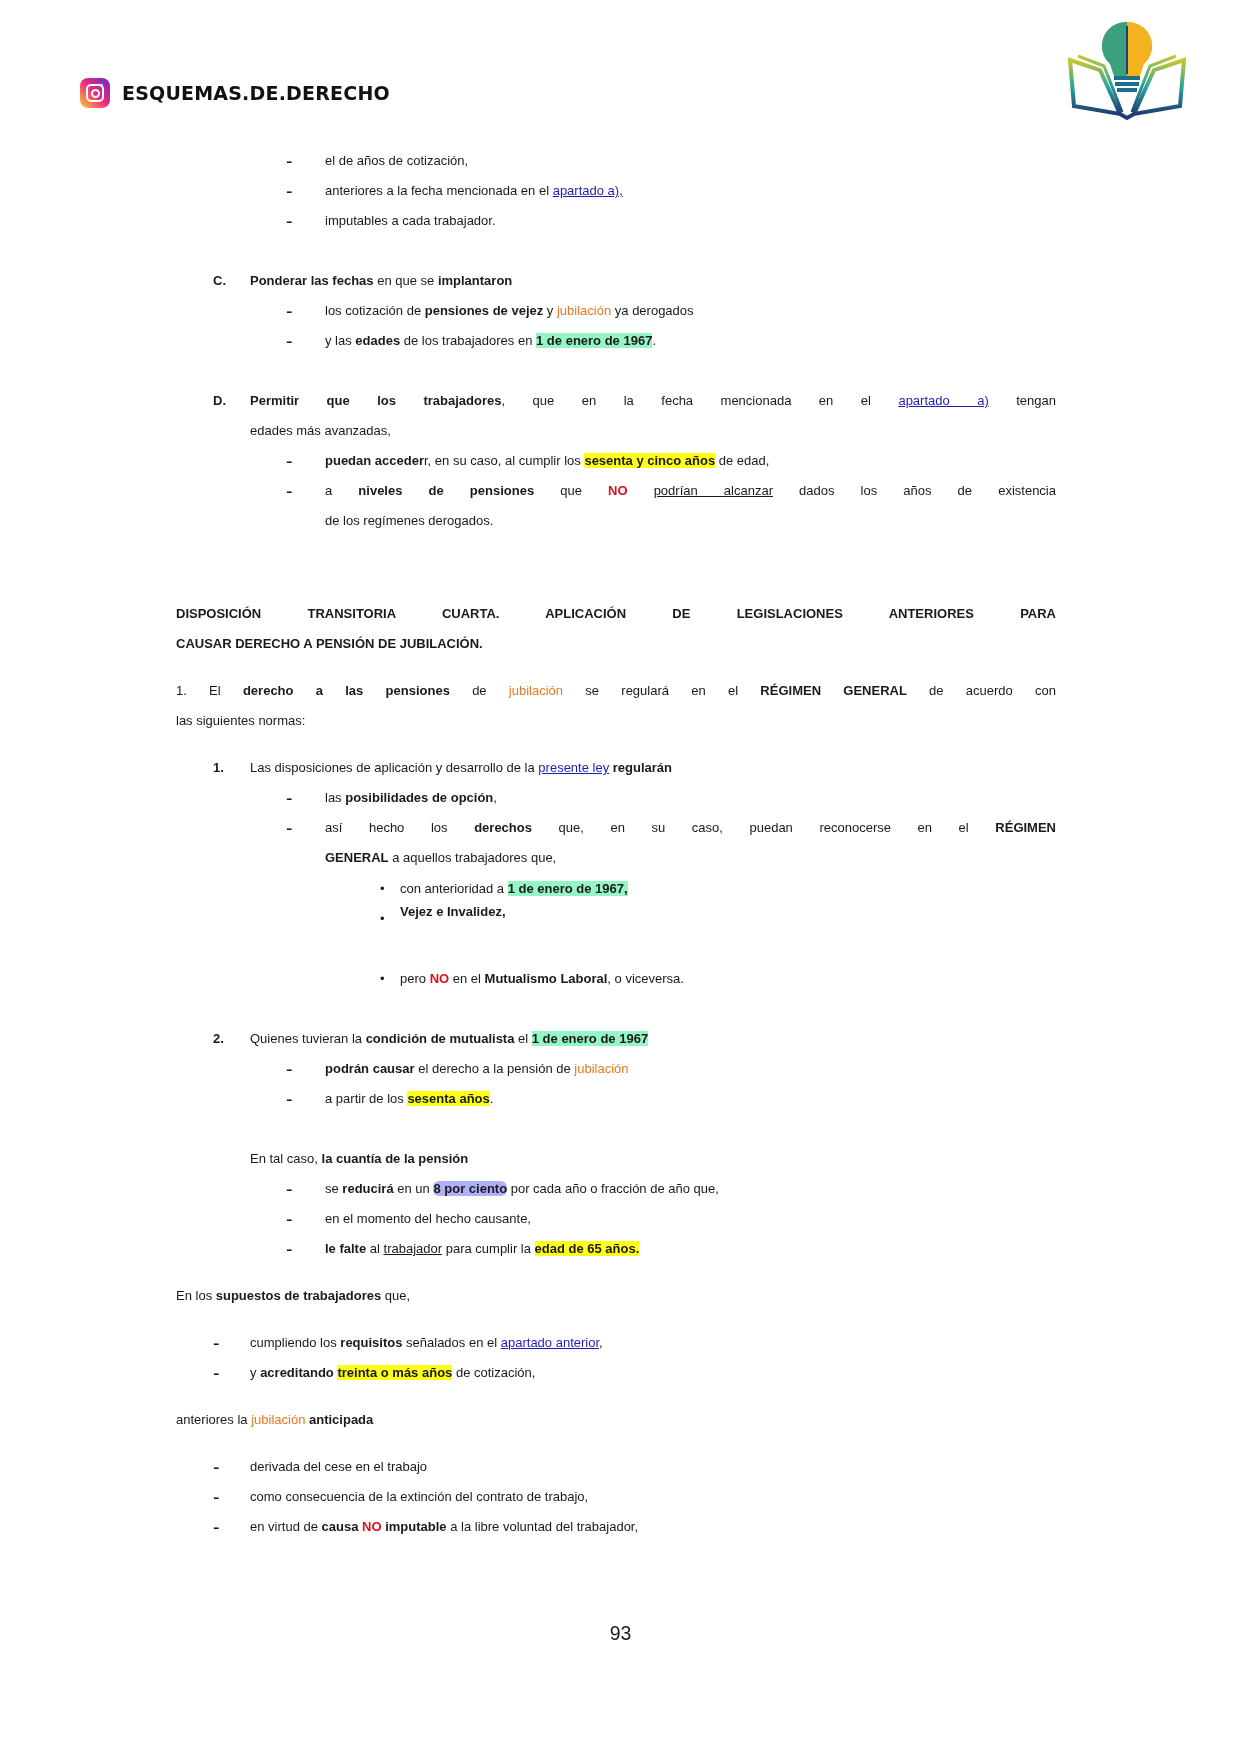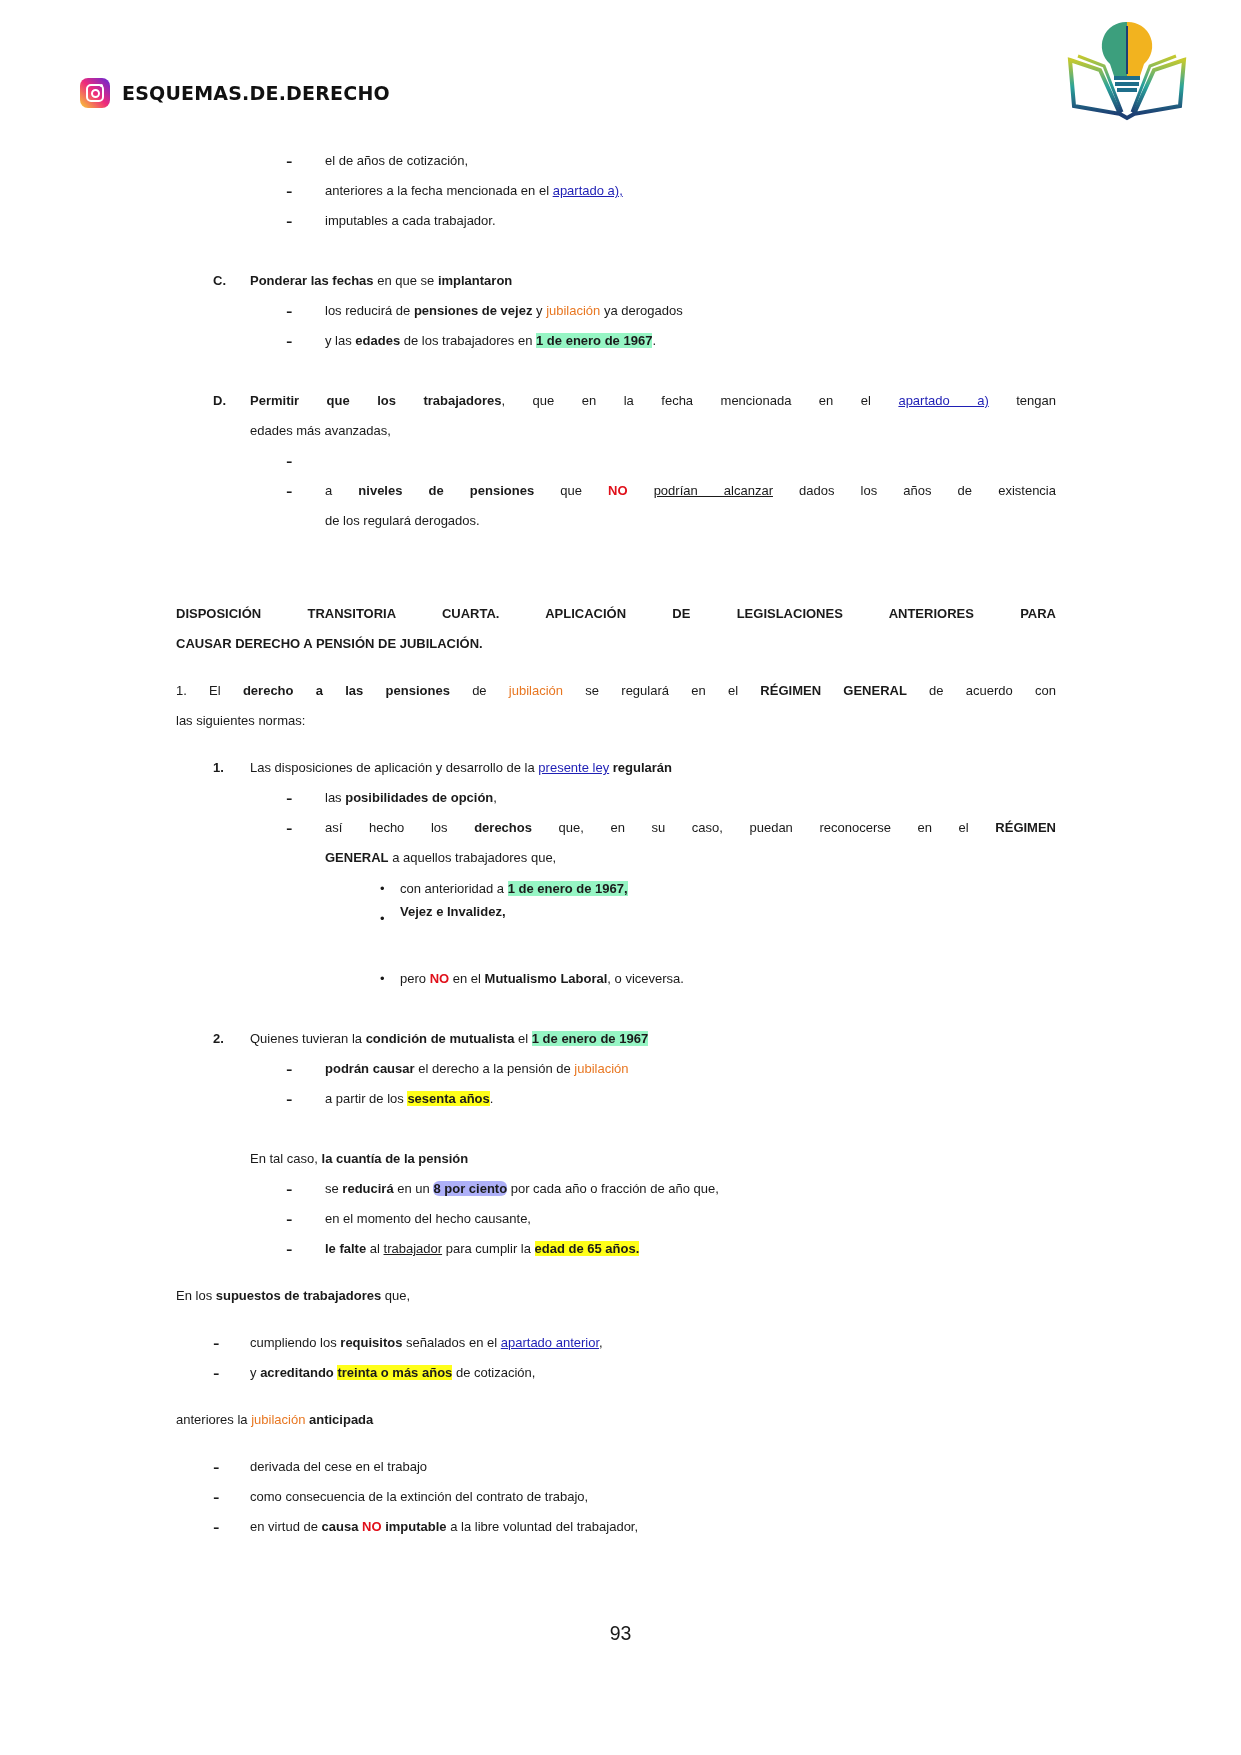--- a/index.html
+++ b/index.html
@@ -68,31 +68,32 @@
   <span class="dash" style="left:286px;top:149px">-</span>
   <div class="line" style="left:325px;top:149px"><span>el de años de cotización,</span></div>
   <span class="dash" style="left:286px;top:179px">-</span>
   <div class="line" style="left:325px;top:179px"><span>anteriores a la fecha mencionada en el </span><a class="link">apartado a),</a></div>
   <span class="dash" style="left:286px;top:209px">-</span>
   <div class="line" style="left:325px;top:209px"><span>imputables a cada trabajador.</span></div>
 
   <span class="line b" style="left:213px;top:269px">C.</span>
   <div class="line" style="left:250px;top:269px"><span class="b">Ponderar las fechas</span><span> en que se </span><span class="b">implantaron</span></div>
   <span class="dash" style="left:286px;top:299px">-</span>
-  <div class="line" style="left:325px;top:299px"><span>los reducirá de </span><span class="b">pensiones de vejez</span><span> y </span><span class="orange">jubilación</span><span> ya derogados</span></div>
+  <div class="line" style="left:325px;top:299px"><span>los cotización de </span><span class="b">pensiones de vejez</span><span> y </span><span class="orange">jubilación</span><span> ya derogados</span></div>
   <span class="dash" style="left:286px;top:329px">-</span>
   <div class="line" style="left:325px;top:329px"><span>y las </span><span class="b">edades</span><span> de los trabajadores en </span><span class="hl-green">1 de enero de 1967</span><span>.</span></div>
 
   <span class="line b" style="left:213px;top:389px">D.</span>
   <div class="line just" style="left:250px;top:389px;width:806px"><span class="b">Permitir que los trabajadores</span><span>, que en la fecha mencionada en el </span><a class="link">apartado a)</a><span> tengan</span></div>
   <div class="line" style="left:250px;top:419px"><span>edades más avanzadas,</span></div>
   <span class="dash" style="left:286px;top:449px">-</span>
+  <div class="line" style="left:325px;top:449px"><span class="b">puedan acceder</span><span>r, en su caso, al cumplir los </span><span class="hl-yellow">sesenta y cinco años</span><span> de edad,</span></div>
   <span class="dash" style="left:286px;top:479px">-</span>
   <div class="line just" style="left:325px;top:479px;width:731px"><span>a </span><span class="b">niveles de pensiones</span><span> que </span><span class="red">NO</span><span> </span><span class="ul">podrían alcanzar</span><span> dados los años de existencia</span></div>
-  <div class="line" style="left:325px;top:509px"><span>de los regulará derogados.</span></div>
+  <div class="line" style="left:325px;top:509px"><span>de los regímenes derogados.</span></div>
 
   <div class="line just heading" style="left:176px;top:602px;width:880px"><span>DISPOSICIÓN TRANSITORIA CUARTA. APLICACIÓN DE LEGISLACIONES ANTERIORES PARA</span></div>
   <div class="line heading" style="left:176px;top:632px"><span>CAUSAR DERECHO A PENSIÓN DE JUBILACIÓN.</span></div>
 
   <div class="line just" style="left:176px;top:679px;width:880px"><span>1. El </span><span class="b">derecho a las pensiones</span><span> de </span><span class="orange">jubilación</span><span> se regulará en el </span><span class="b">RÉGIMEN GENERAL</span><span> de acuerdo con</span></div>
   <div class="line" style="left:176px;top:709px"><span>las siguientes normas:</span></div>
 
   <span class="line b" style="left:213px;top:756px">1.</span>
   <div class="line" style="left:250px;top:756px"><span>Las disposiciones de aplicación y desarrollo de la </span><a class="link">presente ley</a><span> </span><span class="b">regularán</span></div>
   <span class="dash" style="left:286px;top:786px">-</span>

